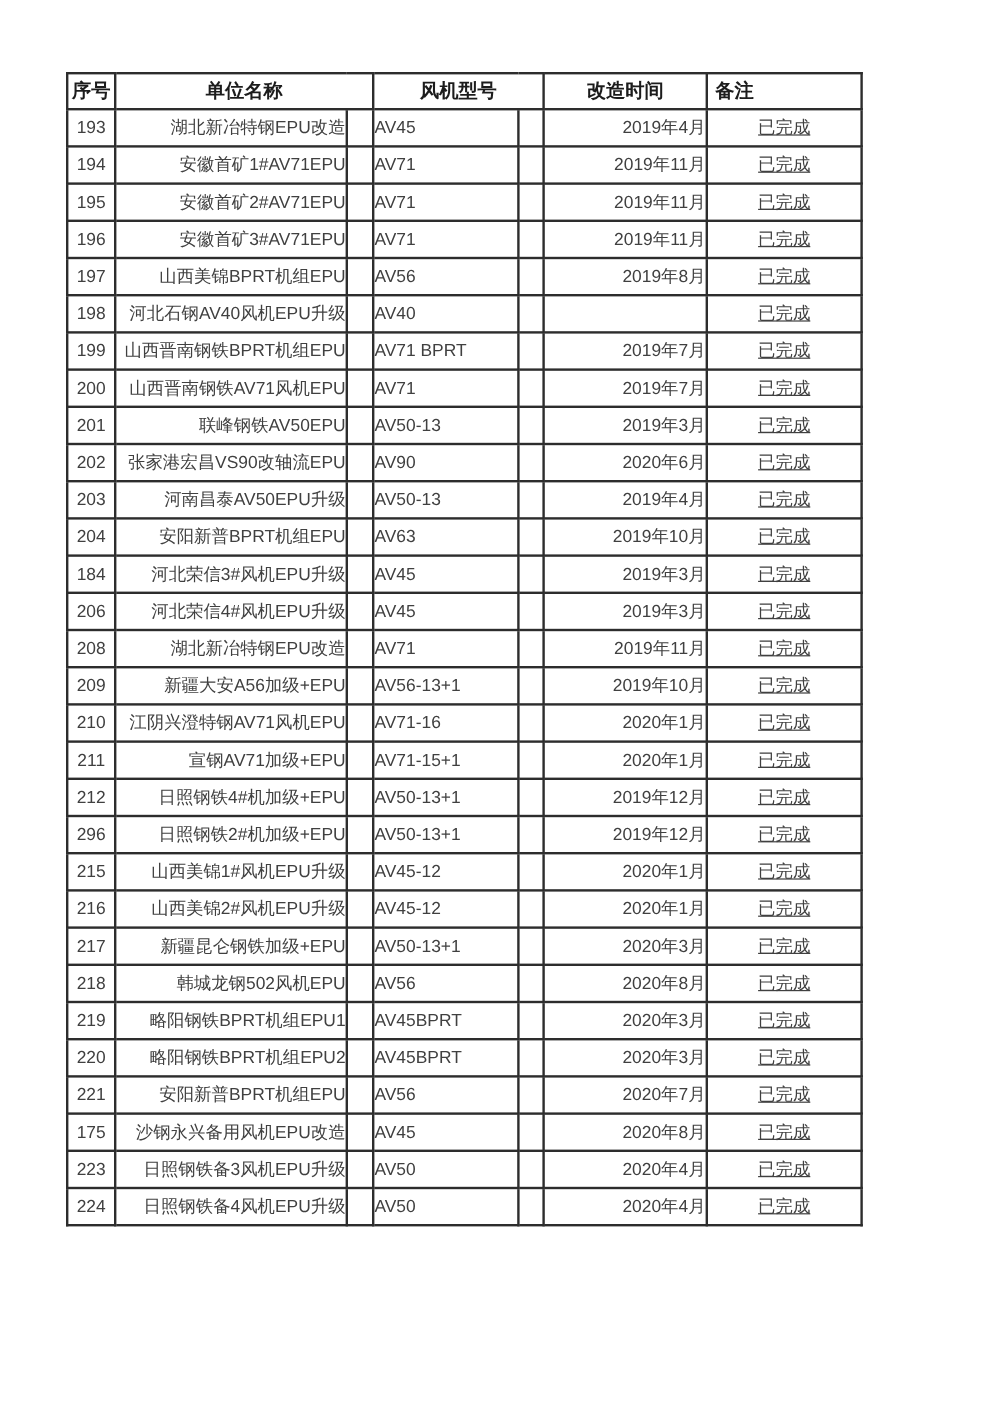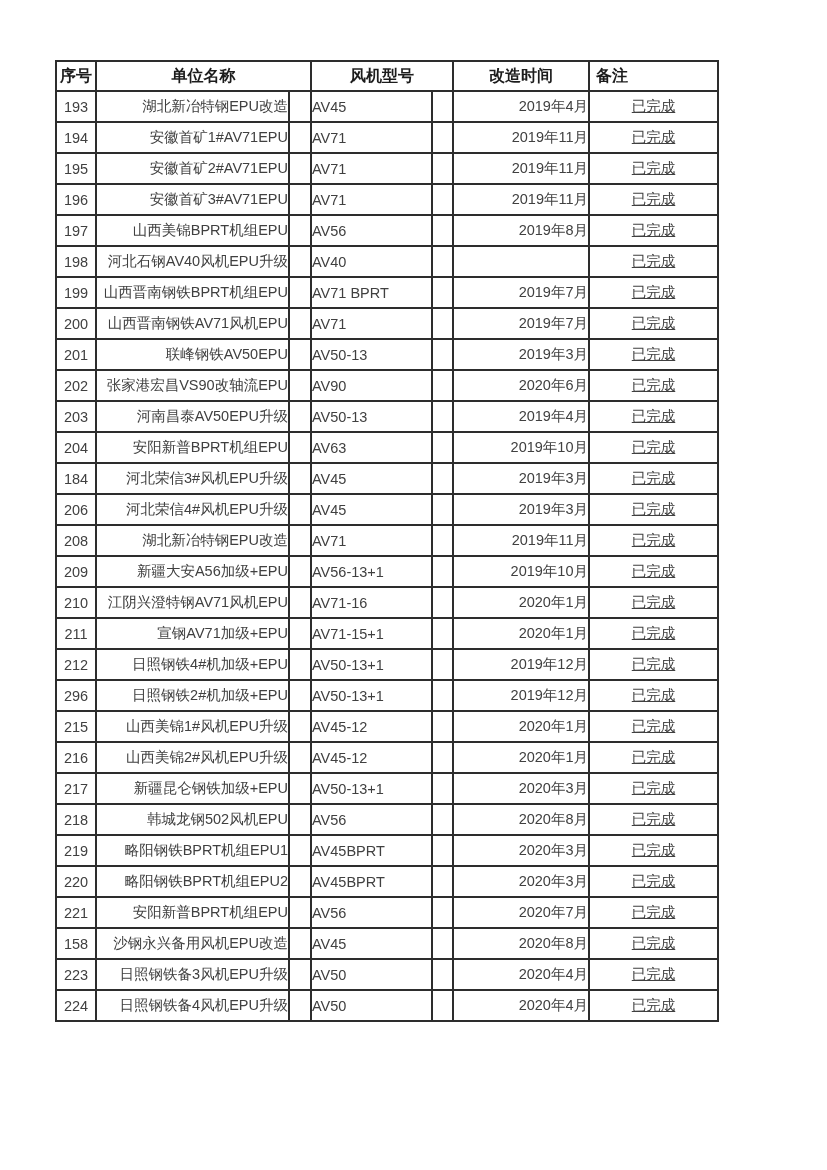--- a/index.html
+++ b/index.html
@@ -382,21 +382,21 @@
     <td class="td-serial">221</td>
     <td class="td-company">安阳新普BPRT机组EPU</td>
     <td class="td-gap1"></td>
     <td class="td-model">AV56</td>
     <td class="td-gap2"></td>
     <td class="td-time">2020年7月</td>
     <td class="td-note">已完成</td>
   </tr>
 
   <tr>
-    <td class="td-serial">158</td>
+    <td class="td-serial">175</td>
     <td class="td-company">沙钢永兴备用风机EPU改造</td>
     <td class="td-gap1"></td>
     <td class="td-model">AV45</td>
     <td class="td-gap2"></td>
     <td class="td-time">2020年8月</td>
     <td class="td-note">已完成</td>
   </tr>
 
   <tr>
     <td class="td-serial">223</td>

